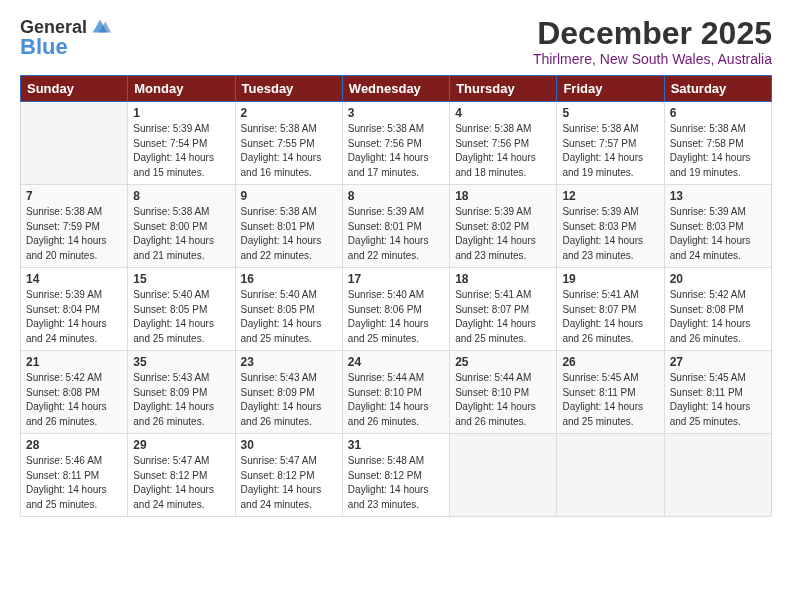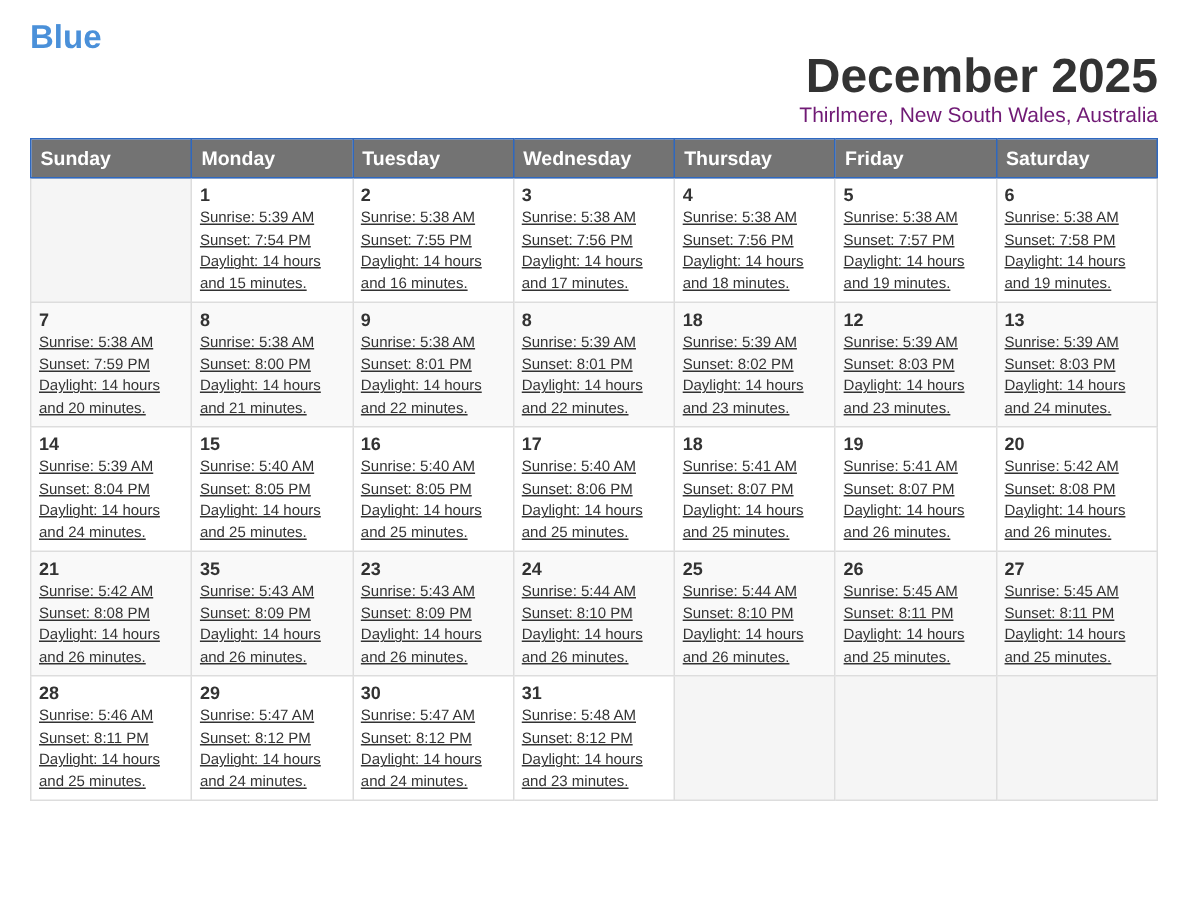--- a/index.html
+++ b/index.html
@@ -34,39 +34,38 @@
       font-weight: bold;
       color: #4A90D9;
     }
     .logo-icon {
       width: 22px;
       height: 22px;
       margin-left: 2px;
     }
     .title-block {
       text-align: right;
-      margin-top: 17px;
     }
     .month-title {
       font-size: 32px;
       font-weight: bold;
       color: #333;
       line-height: 1.1;
     }
     .location-title {
       font-size: 14px;
       color: #701a75;
     }
     .calendar {
       width: 100%;
       border-collapse: collapse;
       border: 1px solid #ccc;
     }
     .calendar th {
-      background-color: #737373;
+      background-color: #7f1d1d;
       color: #fff;
       text-align: left;
       padding: 5px 6px;
       font-size: 13px;
       font-weight: bold;
       border: 1px solid #2E68C0;
     }
     .calendar td {
       vertical-align: top;
       padding: 4px 5px;
@@ -84,33 +83,39 @@
       font-size: 12px;
       font-weight: bold;
       color: #333;
       display: block;
       margin-bottom: 2px;
     }
     .day-info {
       font-size: 10px;
       color: #333;
       line-height: 1.45;
-      text-decoration: underline;
     }
     .empty-cell {
       background: #f5f5f5 !important;
     }
   </style>
 </head>
 <body>
 
 <div class="container">
   <div class="header">
     <div class="logo">
       <div style="display:flex;flex-direction:column;align-items:flex-start;">
+        <div style="display:flex;align-items:center;">
+          <span class="logo-text-general">General</span>
+          <svg class="logo-icon" viewBox="0 0 24 24" xmlns="http://www.w3.org/2000/svg">
+            <polygon points="4,18 12,4 20,18" fill="#4A90D9" opacity="0.85"></polygon>
+            <polygon points="10,18 18,6 24,18" fill="#3A70C0" opacity="0.6"></polygon>
+          </svg>
+        </div>
         <span class="logo-text-blue" style="margin-top:-4px;">Blue</span>
       </div>
     </div>
     <div class="title-block">
       <div class="month-title">December 2025</div>
       <div class="location-title">Thirlmere, New South Wales, Australia</div>
     </div>
   </div>
 
   <table class="calendar">

